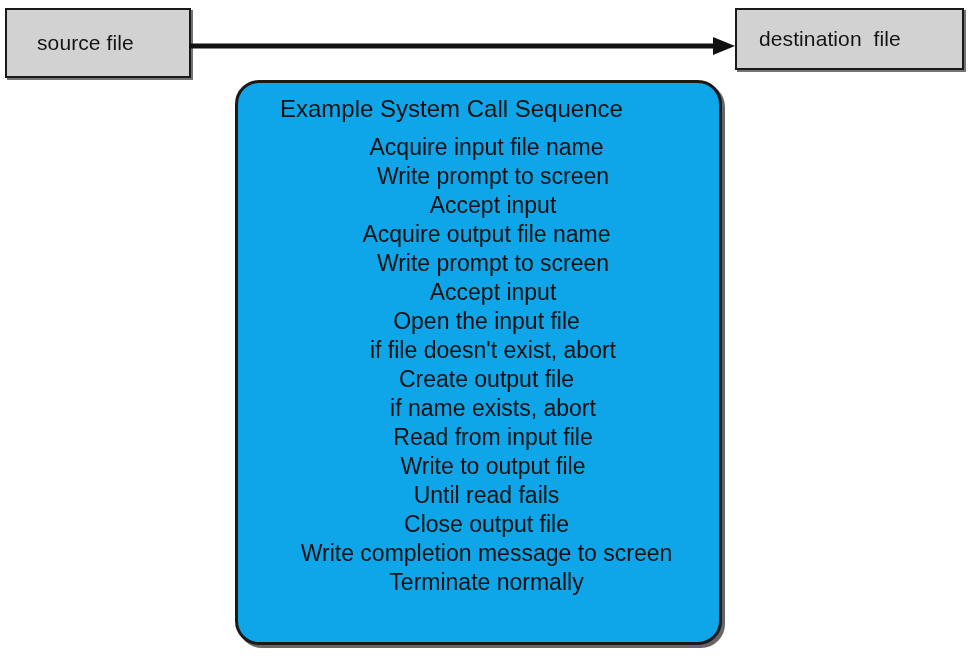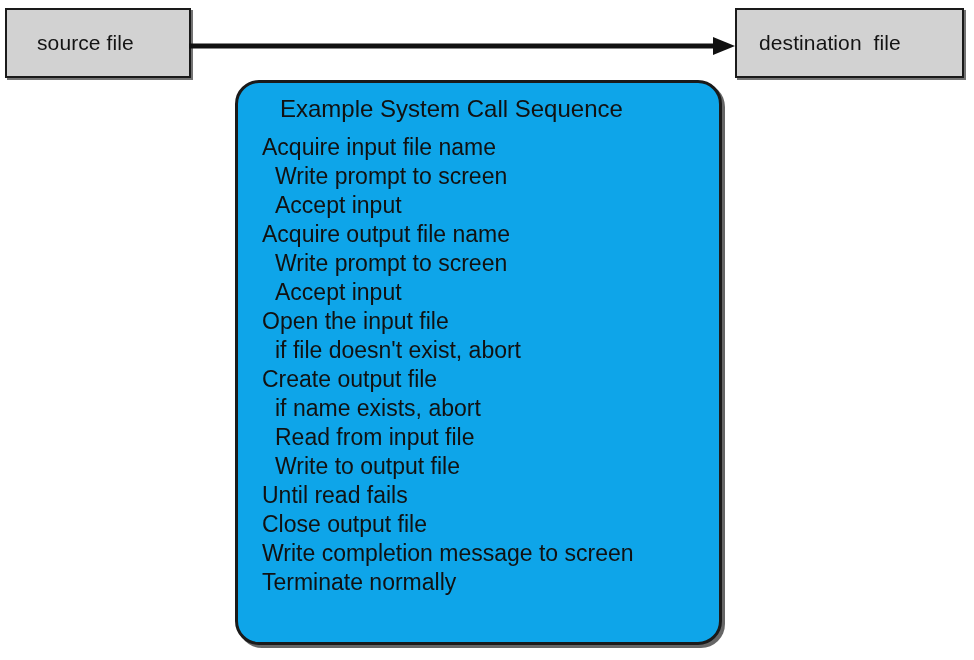--- a/index.html
+++ b/index.html
@@ -37,21 +37,21 @@
     left: 5px;
     top: 8px;
     width: 186px;
     height: 70px;
     padding-left: 30px;
   }
   #destination-file-box {
     left: 735px;
     top: 8px;
     width: 229px;
-    height: 70px;
+    height: 62px;
     padding-left: 22px;
   }
 
   
   #flow-arrow {
     position: absolute;
     left: 189px;
     top: 32px;
     width: 548px;
     height: 28px;
@@ -82,20 +82,21 @@
   }
 
   #call-sequence-list {
     position: absolute;
     left: 24px;
     top: 50px;
     right: 8px;
     margin: 0;
     padding: 0;
     list-style: none;
+    text-align: center;
   }
   #call-sequence-list li {
     font-size: 23px;
     line-height: 29px;
     color: #111111;
     white-space: pre;
   }
   #call-sequence-list li.indent {
     padding-left: 13px;
   }

